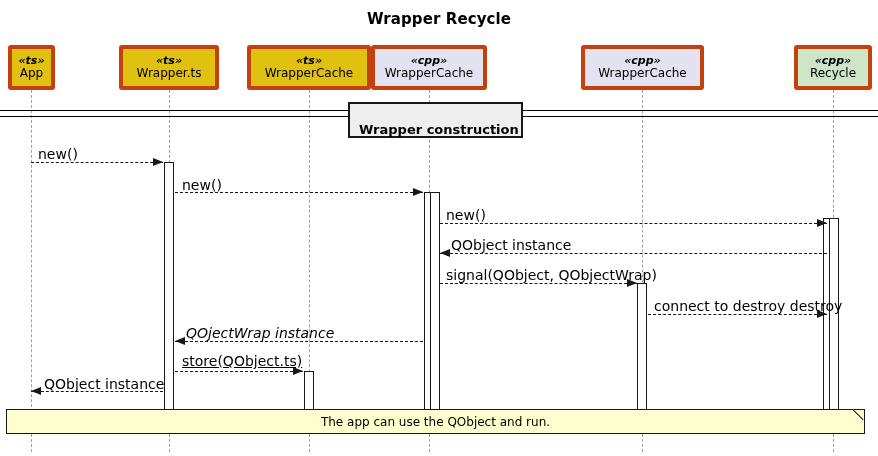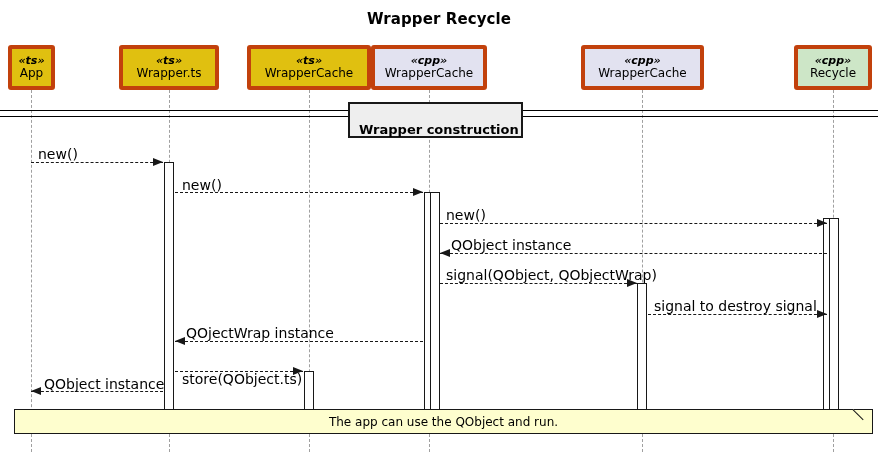--- a/index.html
+++ b/index.html
@@ -229,37 +229,37 @@
       <div class="msg-label" style="left: 451px; top: 238px;">QObject instance</div>
     </div>
     <div style="position: absolute; left: 0px; top: 0px; width: 0px; height: 0px;">
       <div class="msg-line" style="left: 440px; top: 283px; width: 197px;"></div>
       <div class="arrow-head arrow-right" style="top: 278.5px; left: 627px;"></div>
       <div class="msg-label" style="left: 446px; top: 268px;">signal(QObject, QObjectWrap)</div>
     </div>
     <div style="position: absolute; left: 0px; top: 0px; width: 0px; height: 0px;">
       <div class="msg-line" style="left: 648px; top: 314px; width: 179px;"></div>
       <div class="arrow-head arrow-right" style="top: 309.5px; left: 817px;"></div>
-      <div class="msg-label" style="left: 654px; top: 299px;">signal to destroy signal</div>
+      <div class="msg-label" style="left: 654px; top: 299px;">connect to destroy destroy</div>
     </div>
     <div style="position: absolute; left: 0px; top: 0px; width: 0px; height: 0px;">
       <div class="msg-line" style="left: 175px; top: 341px; width: 248px;"></div>
       <div class="arrow-head arrow-left" style="top: 336.5px; left: 175px;"></div>
-      <div class="msg-label" style="left: 186px; top: 326px;">QOjectWrap instance</div>
+      <div class="msg-label" style="left: 186px; top: 326px; font-style: italic;">QOjectWrap instance</div>
     </div>
     <div style="position: absolute; left: 0px; top: 0px; width: 0px; height: 0px;">
       <div class="msg-line" style="left: 175px; top: 371px; width: 128px;"></div>
       <div class="arrow-head arrow-right" style="top: 366.5px; left: 293px;"></div>
-      <div class="msg-label" style="left: 182px; top: 372px;">store(QObject.ts)</div>
+      <div class="msg-label" style="left: 182px; top: 354px; text-decoration: underline;">store(QObject.ts)</div>
     </div>
     <div style="position: absolute; left: 0px; top: 0px; width: 0px; height: 0px;">
       <div class="msg-line" style="left: 31px; top: 391px; width: 132px;"></div>
       <div class="arrow-head arrow-left" style="top: 386.5px; left: 31px;"></div>
       <div class="msg-label" style="left: 44px; top: 377px;">QObject instance</div>
     </div>
   </div>
 <div id="layer-note">
-    <div class="note" style="left: 6px; top: 409px; width: 859px; height: 25px; margin-left: 8px;">
+    <div class="note" style="left: 6px; top: 409px; width: 859px; height: 25px;">
       <span>The app can use the QObject and run.</span>
     </div>
     <div class="note-fold" style="left: 853px; top: 409px;"></div>
     <div class="note-fold-edge" style="left: 853px; top: 409px;"></div>
   </div>
 
 </body></html>

